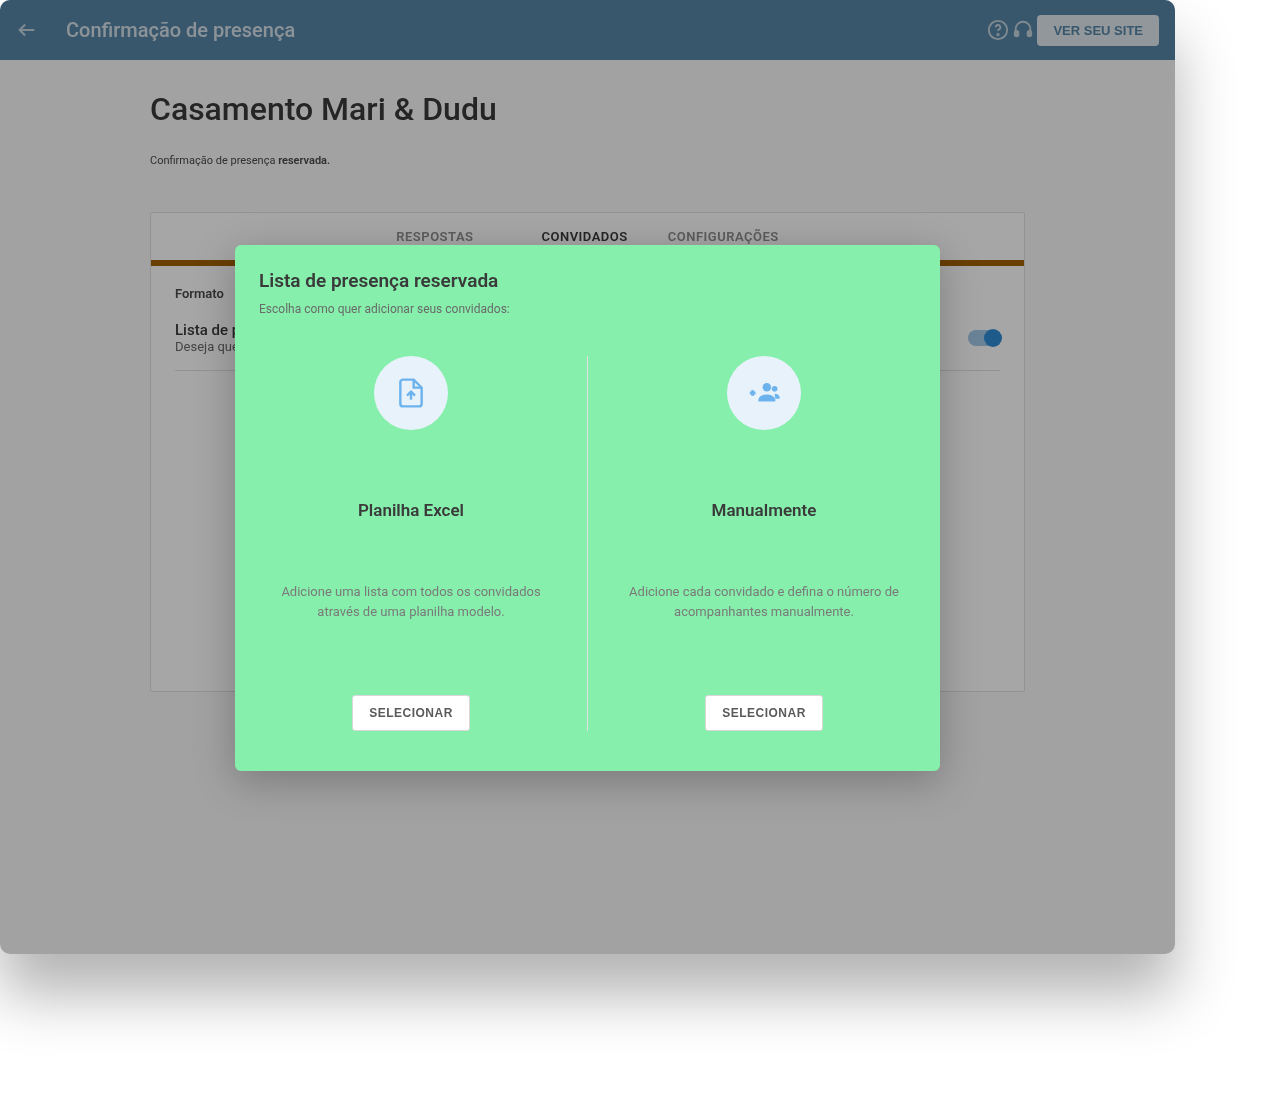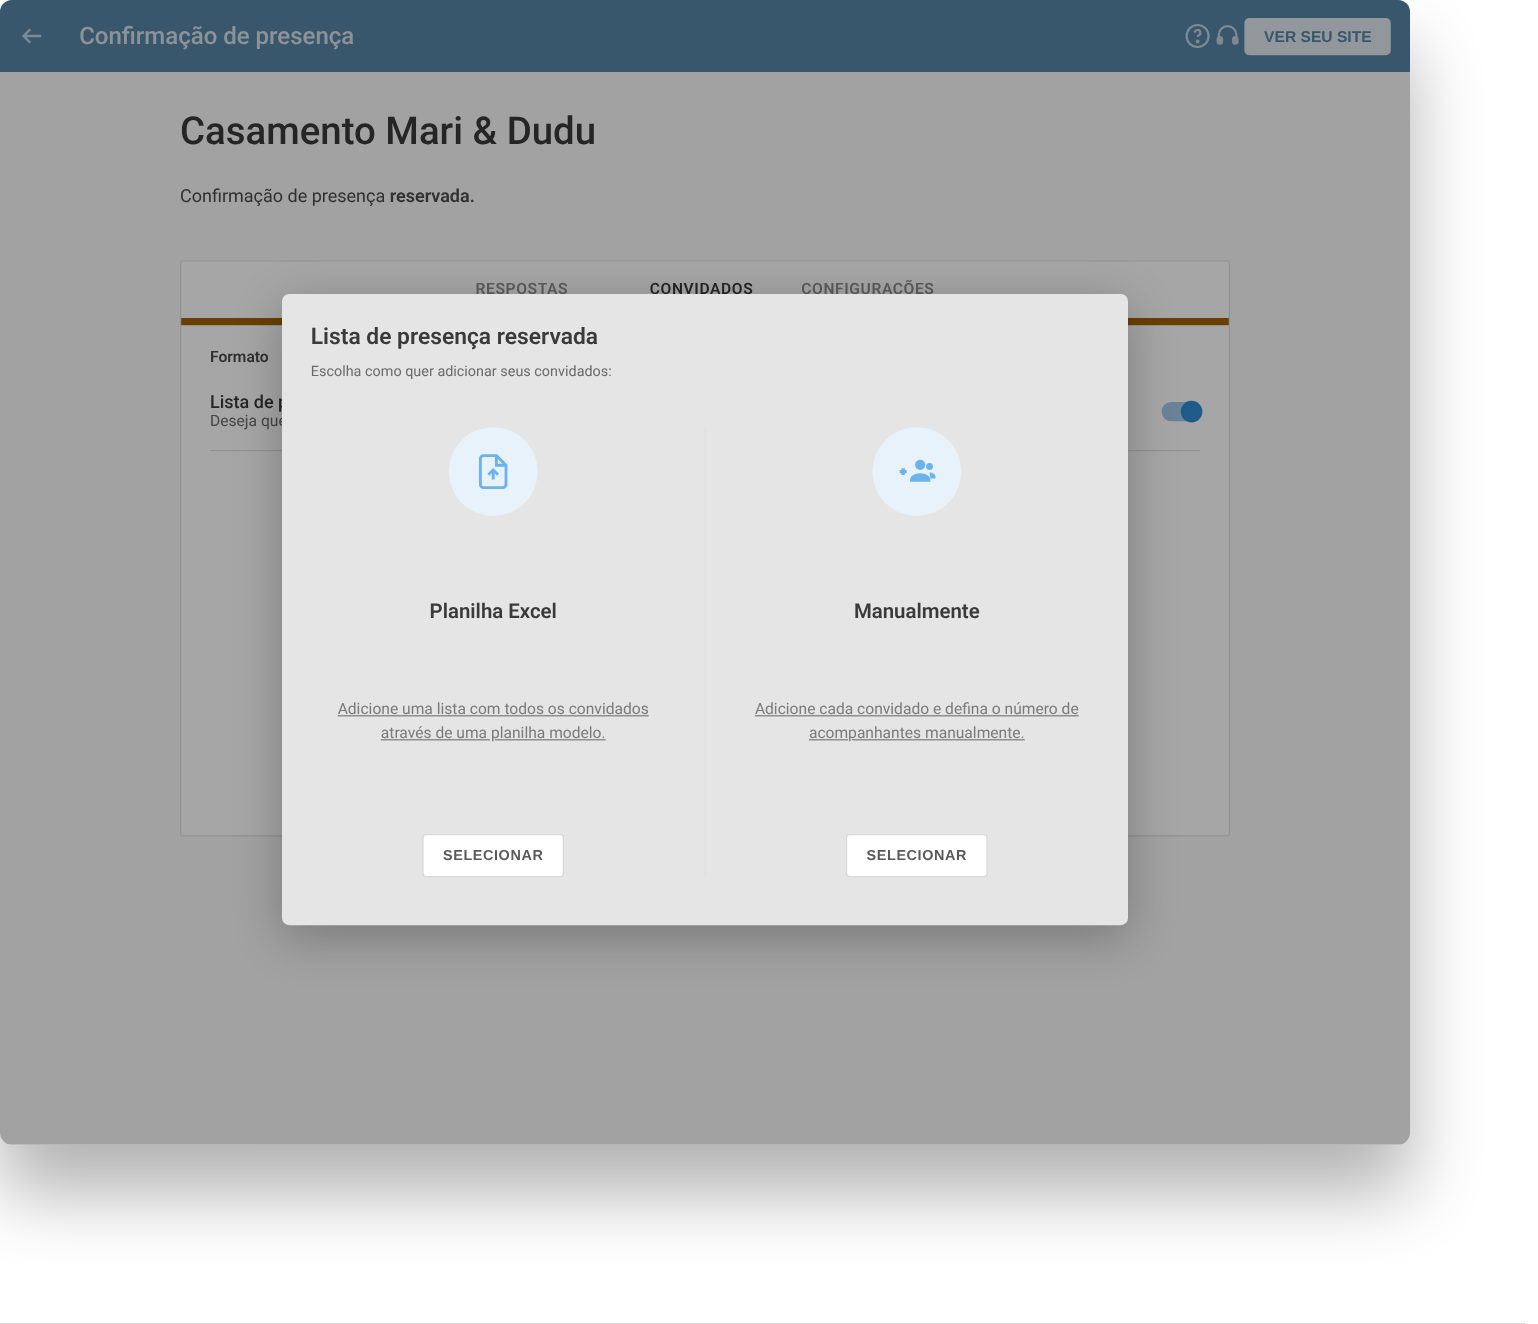--- a/index.html
+++ b/index.html
@@ -78,21 +78,21 @@
     }
 
     .page-title {
       font-size: 32px;
       font-weight: 500;
       color: #3a3a3a;
       margin-bottom: 26px;
     }
 
     .page-subtitle {
-      font-size: 15px;
+      font-size: 11px;
       color: #4a4a4a;
     }
 
     .page-subtitle strong {
       font-weight: 600;
     }
 
     .card {
       margin-top: 45px;
       background: #fff;
@@ -180,21 +180,21 @@
       height: 100%;
       background: rgba(0,0,0,0.35);
       display: flex;
       align-items: flex-start;
       justify-content: center;
       padding-top: 245px;
     }
 
     .modal {
       width: 705px;
-      background: #e5e5e5;
+      background: #86efac;
       border-radius: 6px;
       padding: 24px 0 40px 0;
       box-shadow: 0 10px 40px rgba(0,0,0,0.25);
     }
 
     .modal-header {
       padding: 0 24px;
       margin-bottom: 40px;
     }
 
@@ -245,21 +245,20 @@
       font-weight: 600;
       color: #3a3a3a;
       margin-bottom: 14px;
     }
 
     .option-desc {
       font-size: 13px;
       color: #7a7a7a;
       line-height: 1.5;
       margin-bottom: 26px;
-      text-decoration: underline;
     }
 
     .select-btn {
       background: #fff;
       border: 1px solid #d8d8d8;
       padding: 10px 16px;
       font-size: 12px;
       font-weight: 600;
       color: #5a5a5a;
       letter-spacing: 0.5px;

